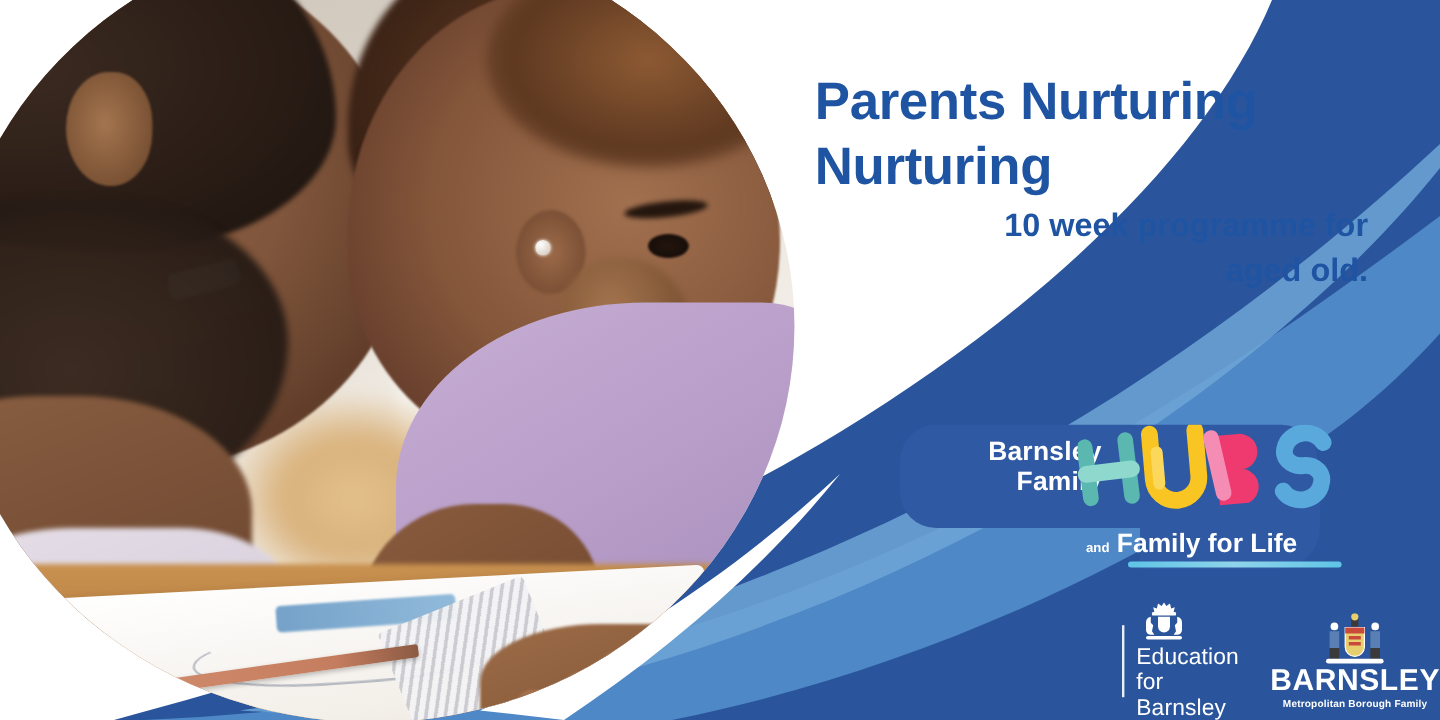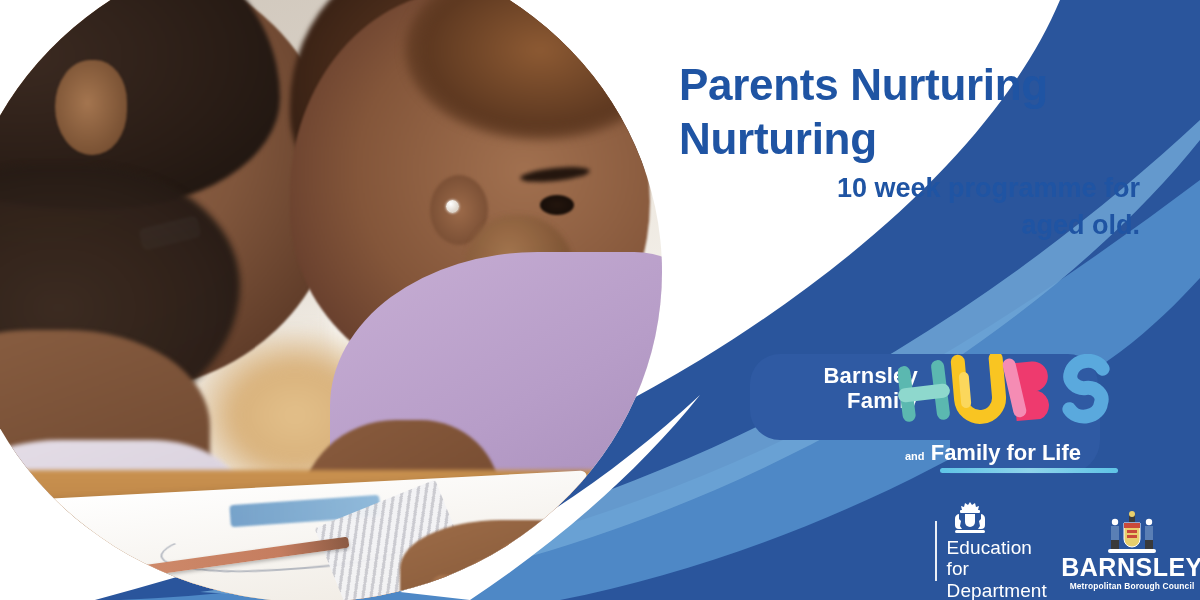--- a/index.html
+++ b/index.html
@@ -304,21 +304,21 @@
             <path d="M18 13 h10 v8 a5 5 0 0 1 -5 5 a5 5 0 0 1 -5 -5 z"></path>
 
             <path d="M12 13 a5 5 0 0 0 -4 5 l0 6 a4 4 0 0 0 4 4 l3 0 -2 -3 1 -5 -2 -2 z"></path>
             <path d="M34 13 a5 5 0 0 1 4 5 l0 6 a4 4 0 0 1 -4 4 l-3 0 2 -3 -1 -5 2 -2 z"></path>
 
             <rect x="8" y="29" width="30" height="3" rx="1.5"></rect>
           </g>
         </svg>
         <div class="words">
           <div>Education</div>
-          <div>for Department</div>
+          <div>for Barnsley</div>
         </div>
       </div>
     </div>
 
     <div id="bmbc">
       <svg class="arms" viewBox="0 0 54 44" xmlns="http://www.w3.org/2000/svg" aria-hidden="true">
 
         <path d="M19 12 h16 v16 a8 8 0 0 1 -8 8 a8 8 0 0 1 -8 -8 z" fill="#e8cf6d" stroke="#ffffff" stroke-width="1"></path>
         <path d="M19 12 h16 v5 h-16 z" fill="#c94a3a"></path>
         <path d="M22 19 h10 v3 h-10 z" fill="#c94a3a"></path>
@@ -335,18 +335,18 @@
 
         <g fill="#ffffff">
           <circle cx="44" cy="11" r="3.2"></circle>
           <path d="M40 15 h8 v14 h-8 z" fill="#5a7fb5"></path>
           <path d="M40 29 h8 v9 h-8 z" fill="#3a3a3a"></path>
         </g>
 
         <rect x="3" y="38" width="48" height="4" rx="2" fill="#ffffff"></rect>
       </svg>
       <div class="name">BARNSLEY</div>
-      <div class="sub">Metropolitan Borough Council</div>
+      <div class="sub">Metropolitan Borough Family</div>
     </div>
 
   </div>
 
 </div>
 
 </body></html>

